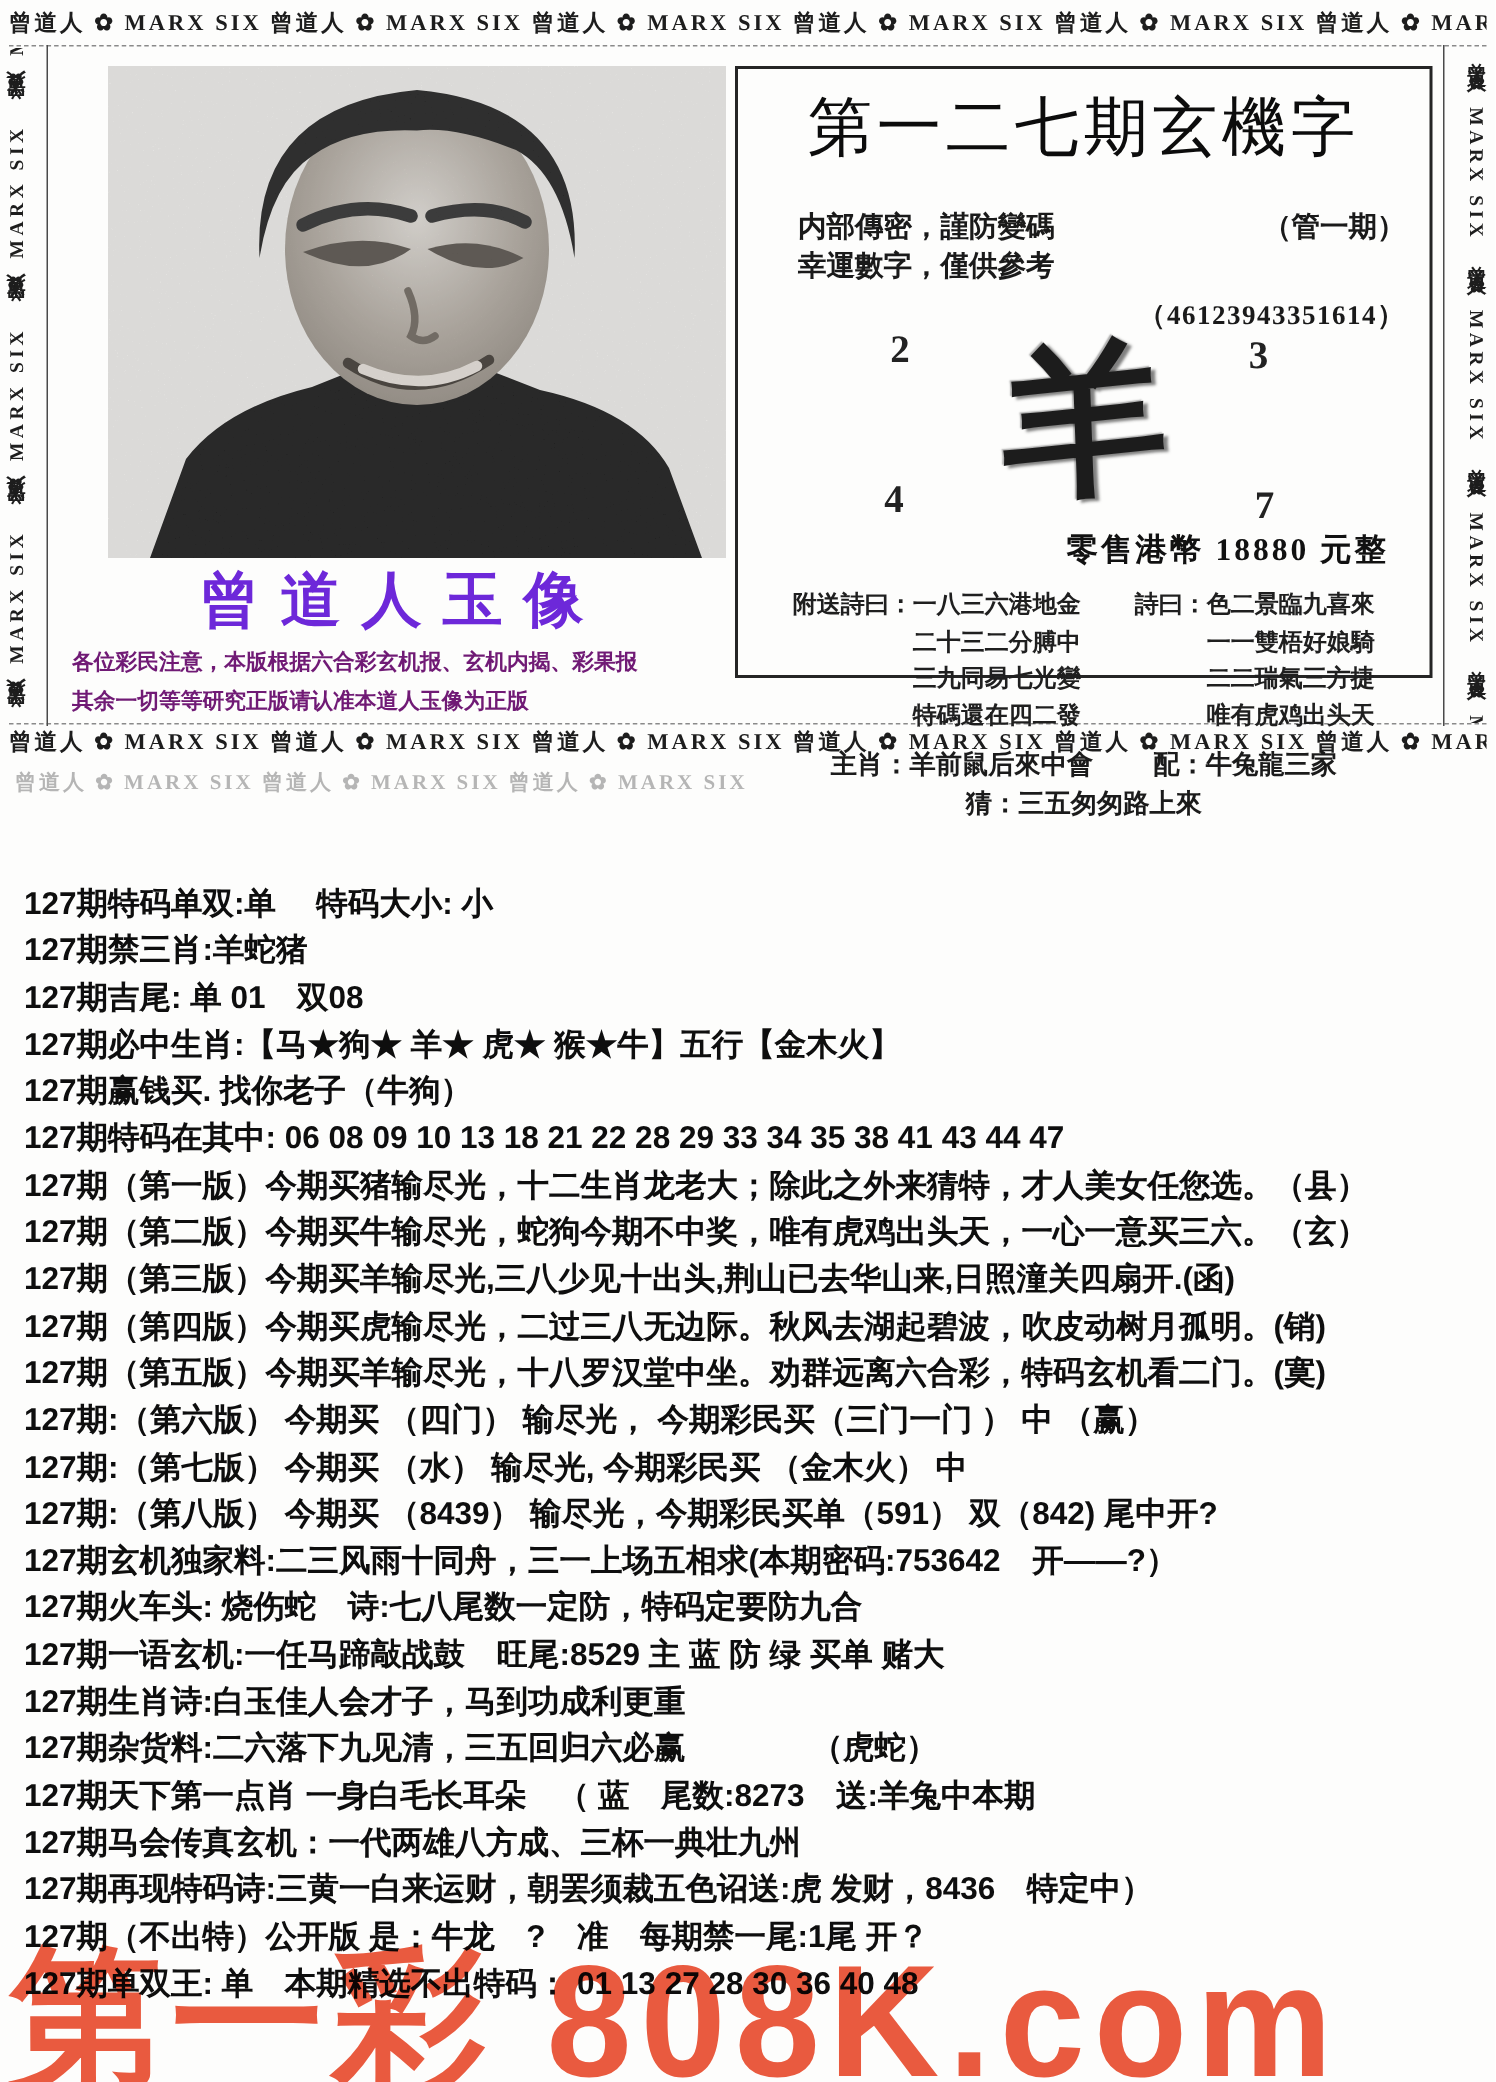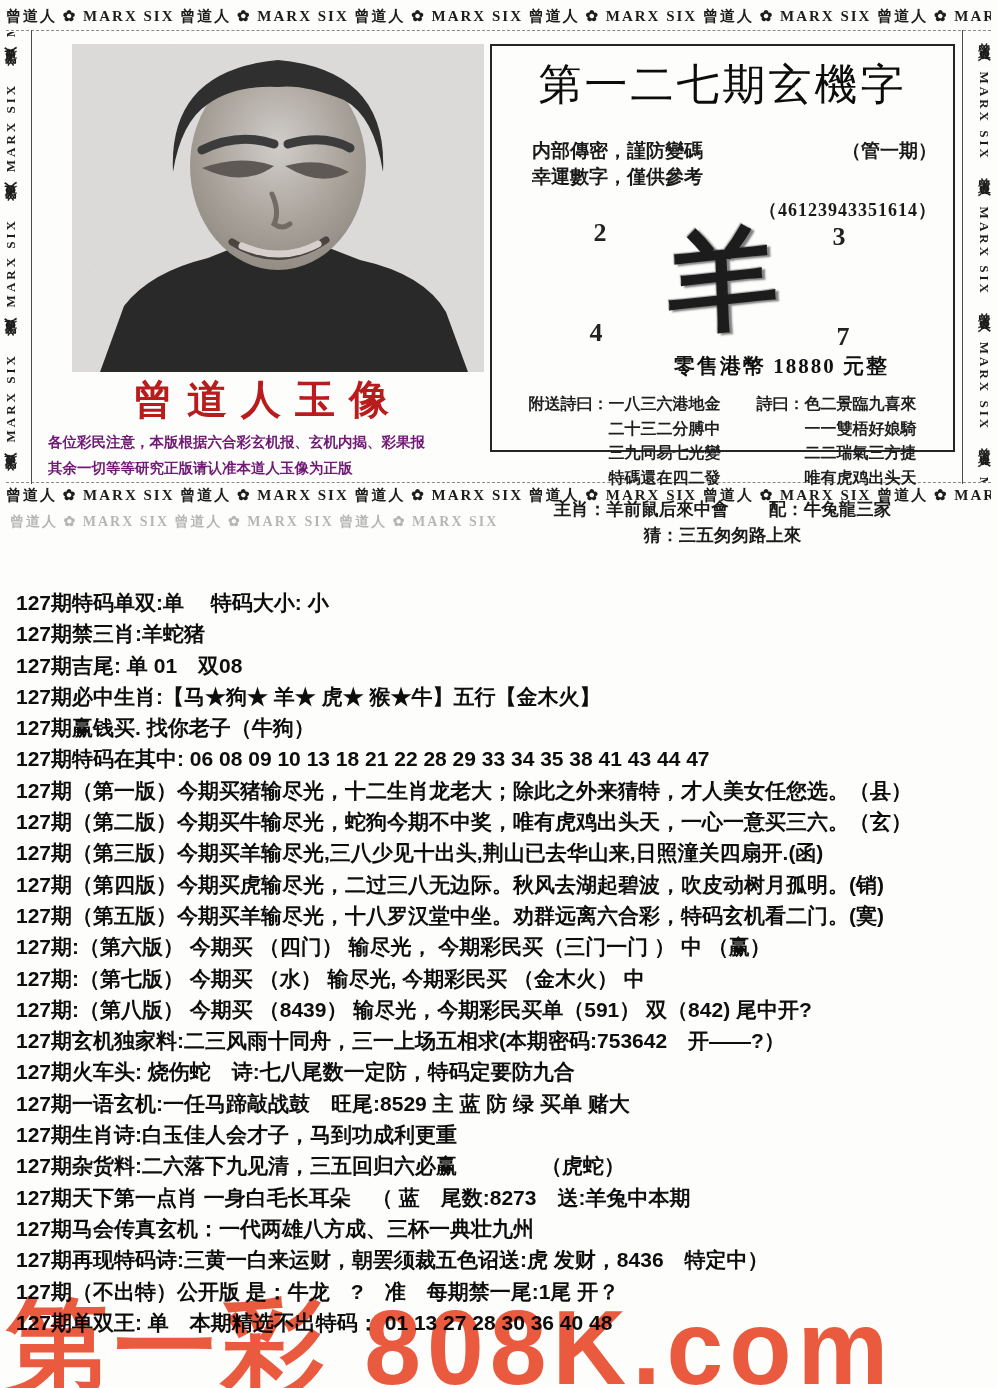--- a/index.html
+++ b/index.html
@@ -22,40 +22,40 @@
   .frame-line.fl-left { left:31px; }
   .frame-line.fl-right { right:34px; }
 
   .header-content { position:absolute; left:34px; right:40px; top:30px; height:452px; display:flex; }
 
   
   .photo-col { width:450px; padding:14px 6px 0 14px; box-sizing:border-box; }
   .photo-frame { width:412px; height:328px; margin-left:24px; }
   .photo-frame svg { display:block; }
   .photo-caption { font-family:Liberation Serif, serif; font-size:40px; font-weight:bold;
-                   letter-spacing:14px; text-align:center; margin:0 0 0 10px; color:#b91c1c; }
+                   letter-spacing:14px; text-align:center; margin:0 0 0 10px; color:#6d28d9; }
   .notice { font-family:"Liberation Serif", serif; font-size:14.5px; font-weight:bold;
             line-height:21px; margin-top:5px; color:#701a75; white-space:nowrap; overflow:hidden; }
 
   
   .panel { flex:1; border:2.5px solid #252525; margin:14px 2px 30px 6px; position:relative;
            font-family:"Liberation Serif", serif; box-sizing:border-box; }
   .panel-title { text-align:center; font-size:43px; font-weight:normal; letter-spacing:3px;
                  margin-top:10px; color:#0c0c0c; }
   .panel-info { padding:0 16px 0 40px; margin-top:24px; font-size:19px; font-weight:bold; color:#1a1a1a; }
   .info-row1 { display:flex; justify-content:space-between; }
   .lucky { text-align:right; font-size:18px; font-weight:bold; margin-top:8px; letter-spacing:1px; }
   .glyph-area { position:relative; width:250px; height:116px; margin:4px auto 0; }
   .glyph { position:absolute; left:50%; top:50%; transform:translate(-50%,-53%) rotate(-6deg) skewX(-4deg);
            font-size:110px; font-weight:bold; color:#1c1c1c; line-height:1;
            text-shadow:3px 2px 2px rgba(25,25,25,.55), -1px -1px 1px rgba(25,25,25,.35); }
   .gnum { position:absolute; font-size:26px; font-weight:bold; color:#222; }
   .gnum.tl { left:-4px; top:-8px; }  .gnum.tr { right:2px; top:-4px; }
   .gnum.bl { left:-8px; bottom:-6px; } .gnum.br { right:-2px; bottom:-10px; }
-  .price { text-align:right; padding-right:64px; font-size:21px; font-weight:bold;
+  .price { text-align:right; padding-right:27px; font-size:21px; font-weight:bold;
            letter-spacing:2px; margin-top:10px; }
   .poems { display:flex; justify-content:center; gap:36px; margin-top:12px; font-size:16px;
            font-weight:bold; line-height:24.5px; color:#1f1f1f; }
   .poem-col .pline + .pline { padding-left:var(--ind); }
   .poem-left { --ind:5em; } .poem-right { --ind:3em; }
   .panel-footer { margin-top:7px; font-size:17.5px; font-weight:bold; color:#1b1b1b; }
   .pf-row1 { display:flex; justify-content:center; gap:40px; }
   .pf-row2 { text-align:center; margin-top:2px; }
 
   .ghost { position:absolute; left:10px; top:513px; width:540px; overflow:hidden; white-space:nowrap;

